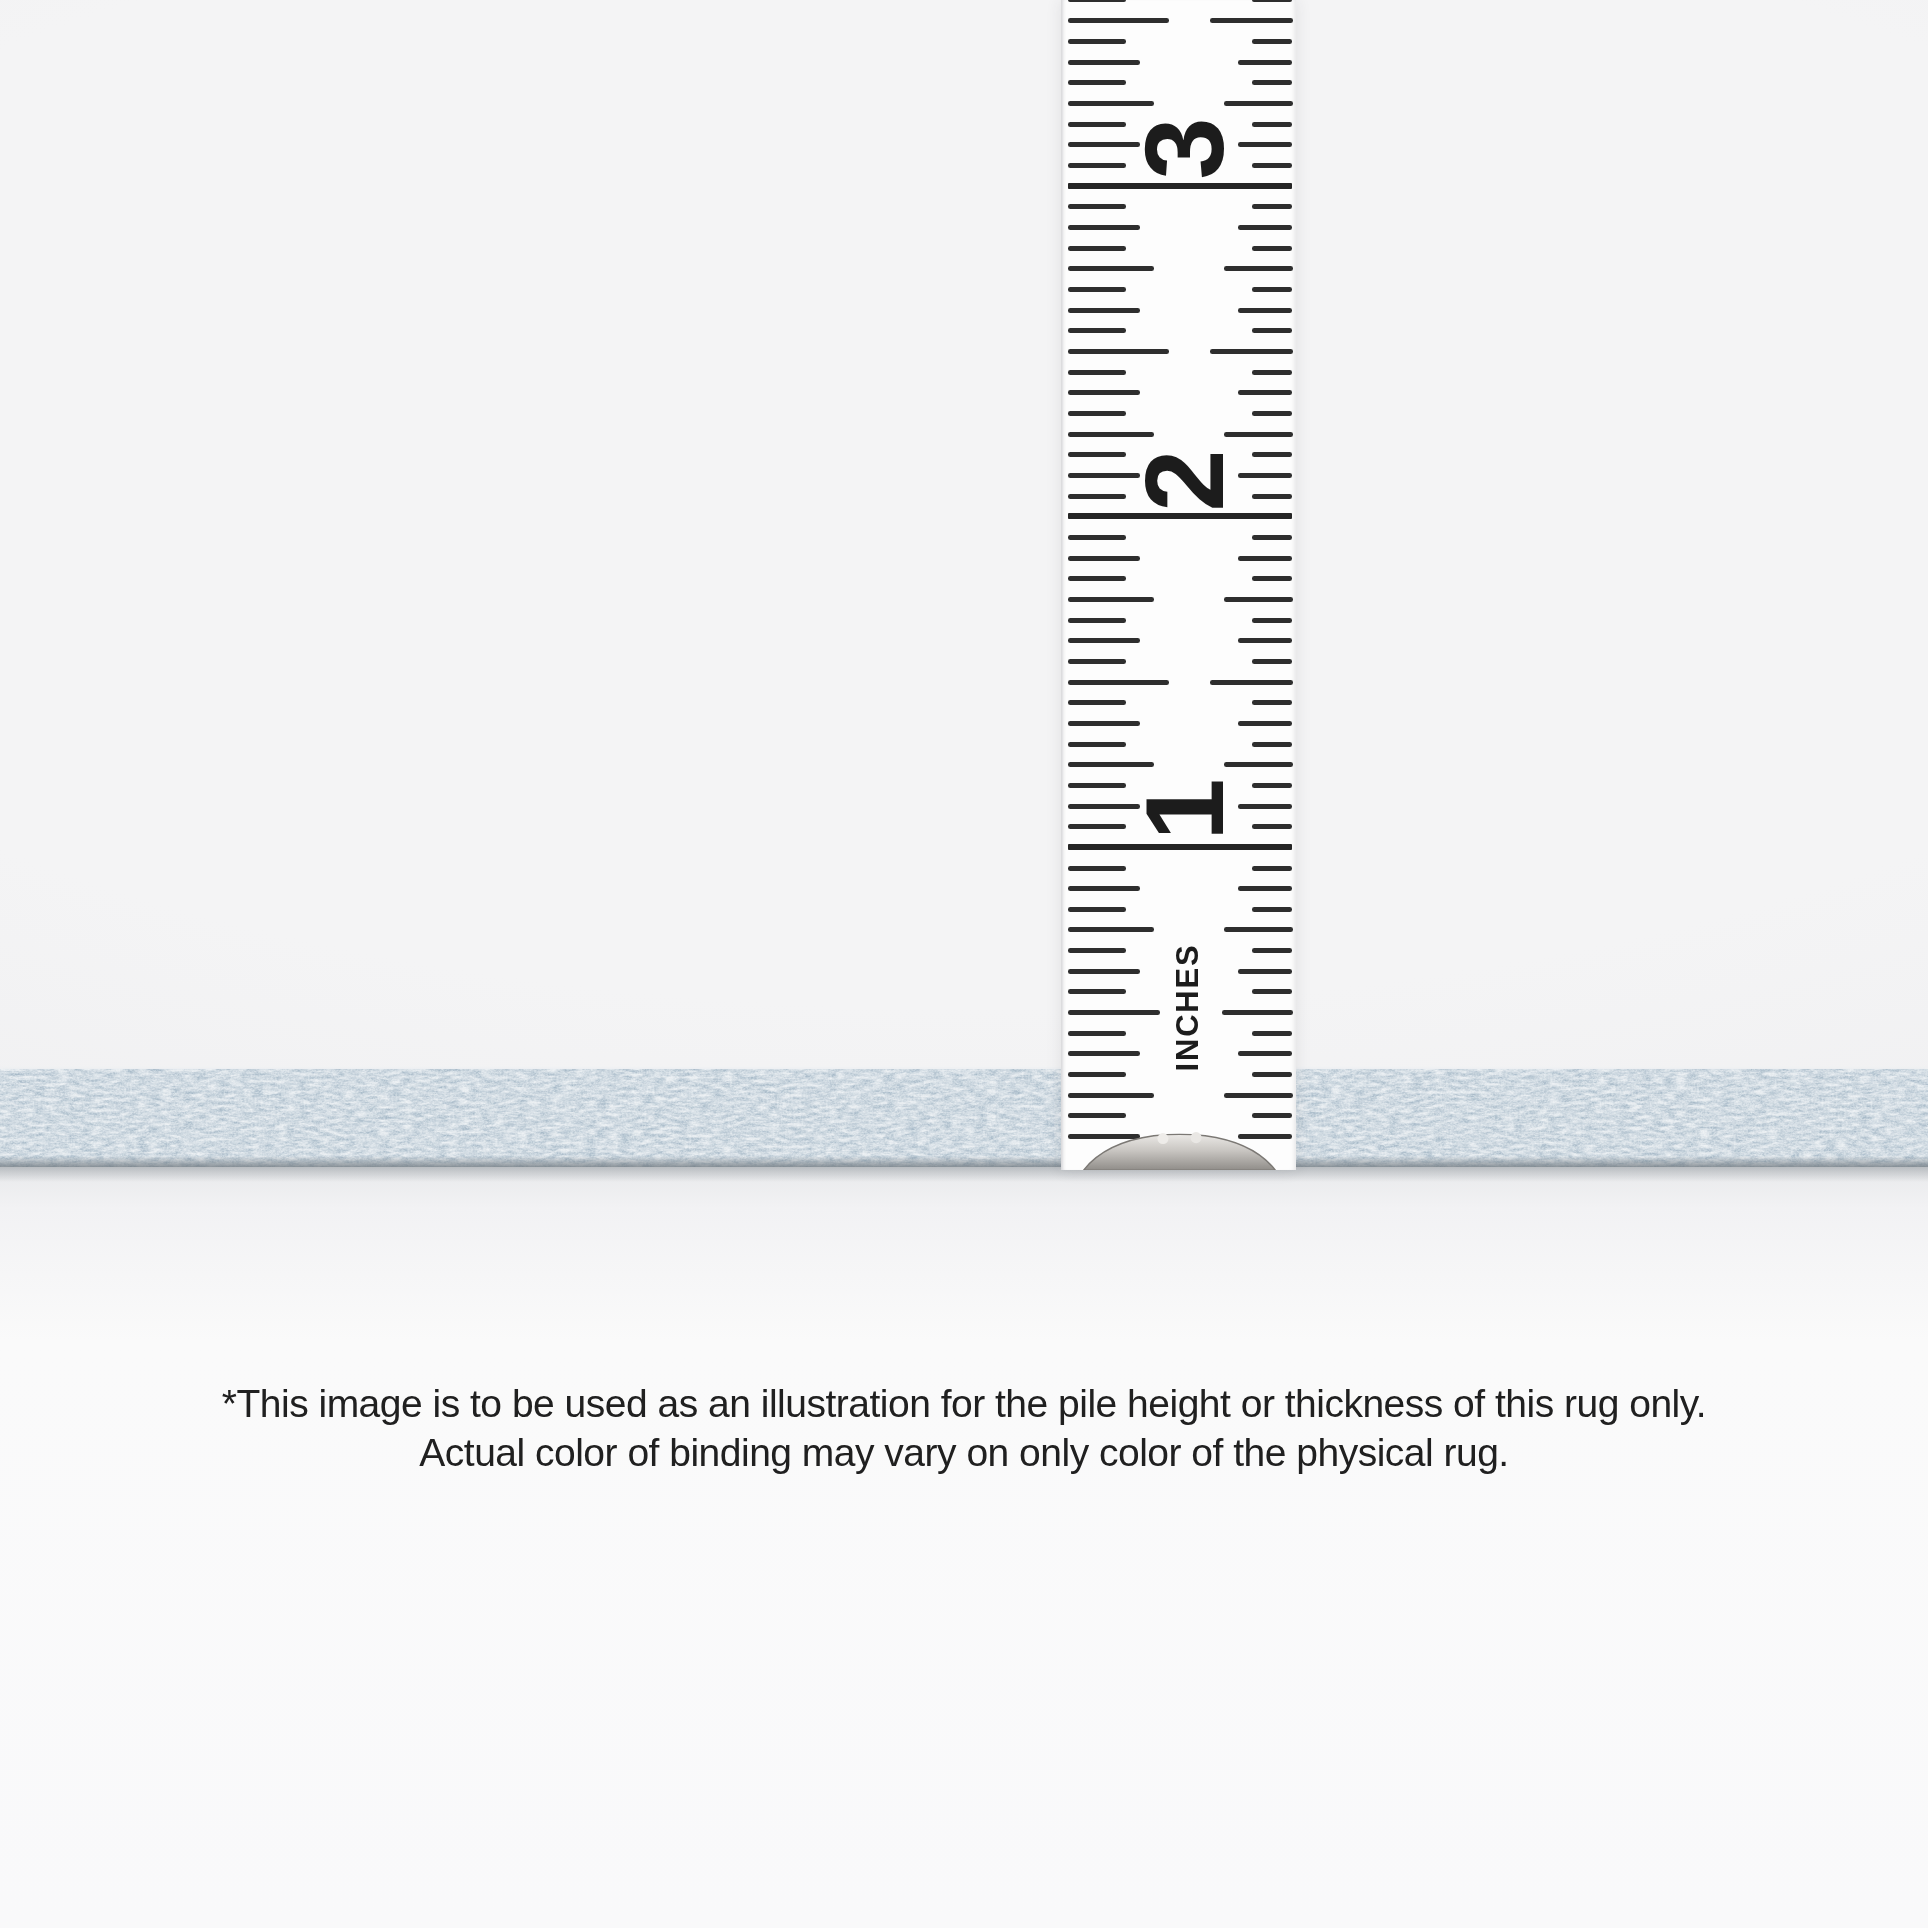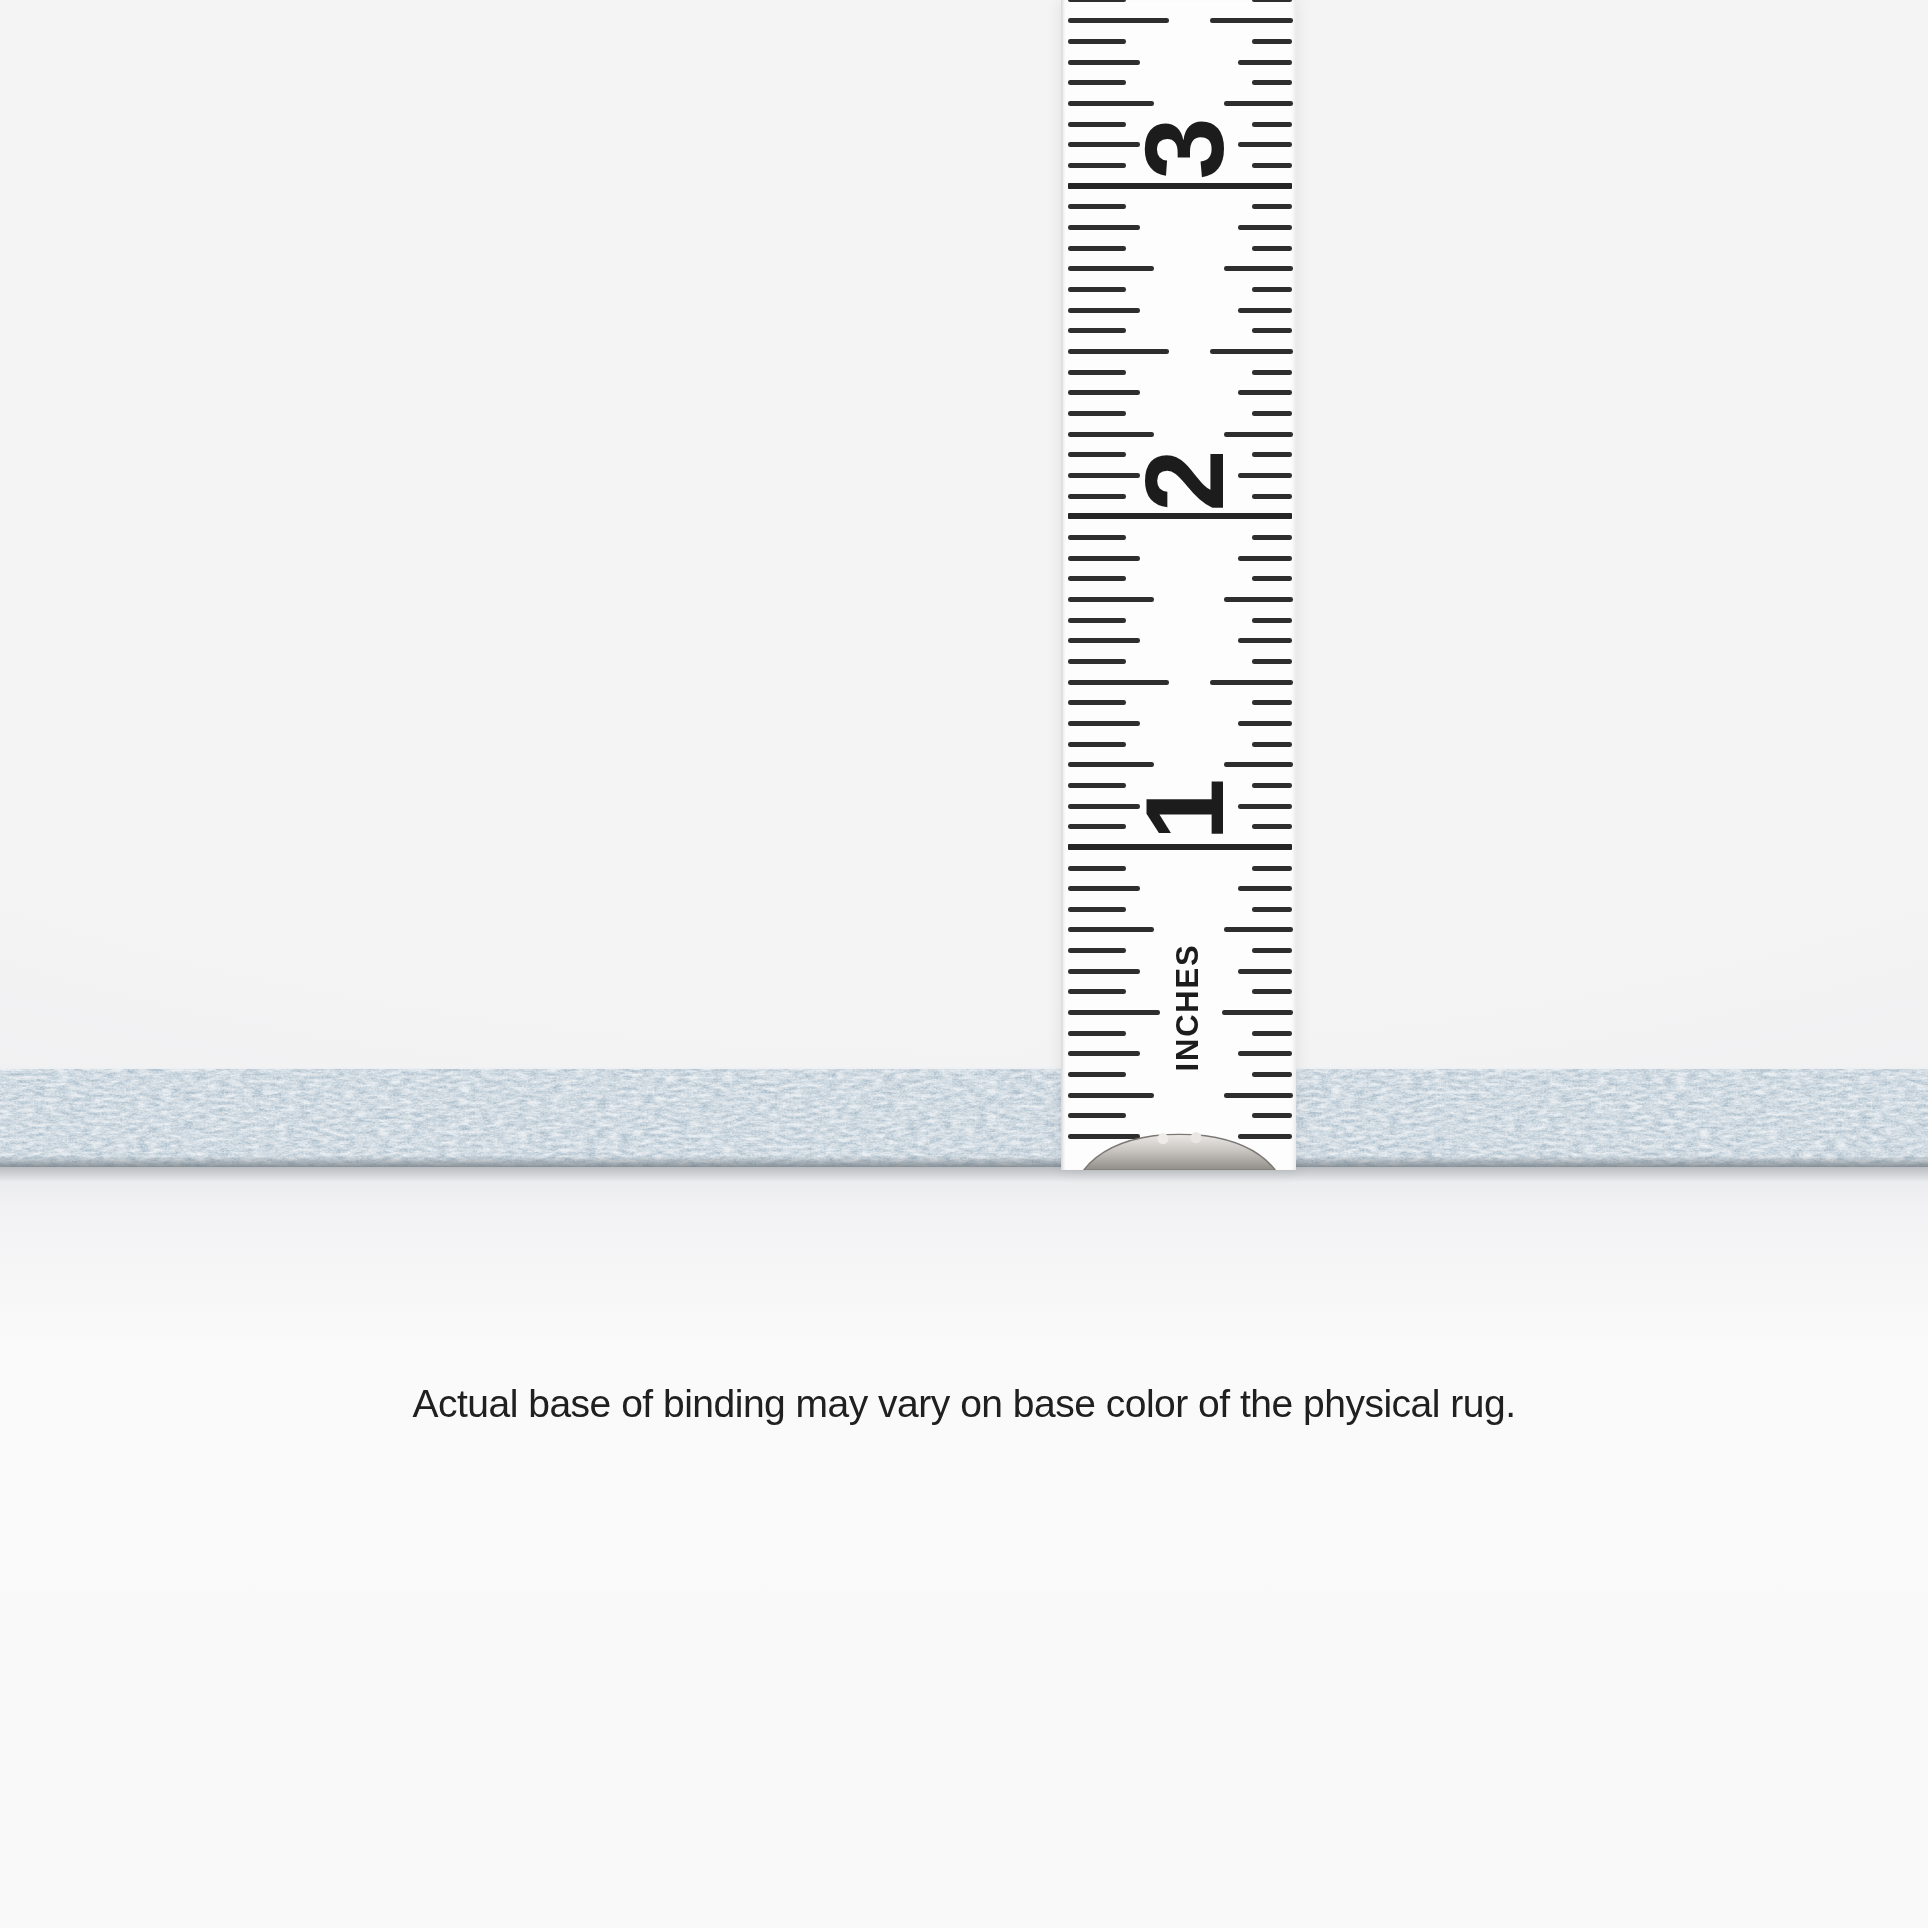--- a/index.html
+++ b/index.html
@@ -199,17 +199,18 @@
           <stop offset="1" stop-color="var(--metal-dark)"></stop>
         </linearGradient>
       </defs>
       <path d="M2 42 Q 26 12 78 5 Q 106 2 134 5 Q 186 12 210 42 Z" fill="url(#metalGrad)" stroke="#7b7874" stroke-width="1.5"></path>
       <circle cx="88" cy="8" r="6" fill="#eeece9"></circle>
       <circle cx="124" cy="7" r="6" fill="#e9e7e4"></circle>
     </svg>
   </div>
 
   <div class="disclaimer">
-    <div>Actual base of binding may vary on base color of the physical rug.</div>
+    <div>*This image is to be used as an illustration for the pile height or thickness of this rug only.</div>
+    <div>Actual color of binding may vary on only color of the physical rug.</div>
   </div>
 
 </div>
 
 
 </body></html>

